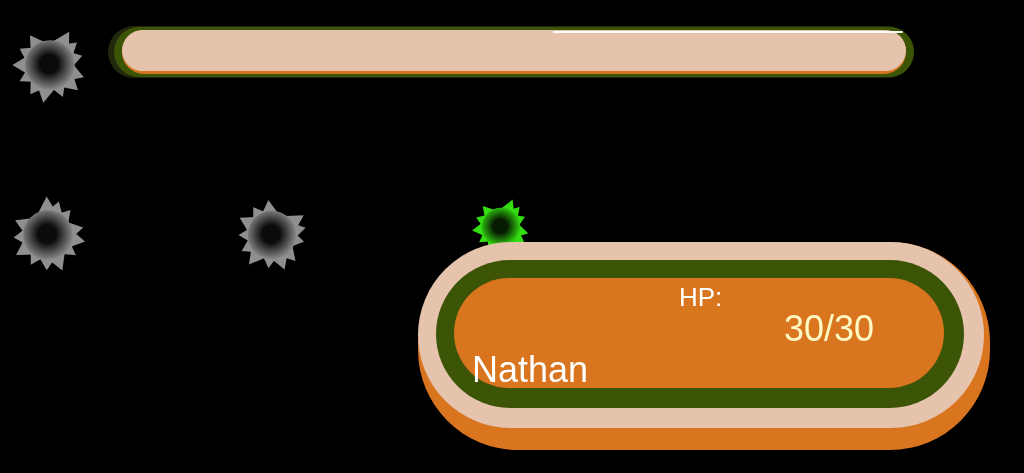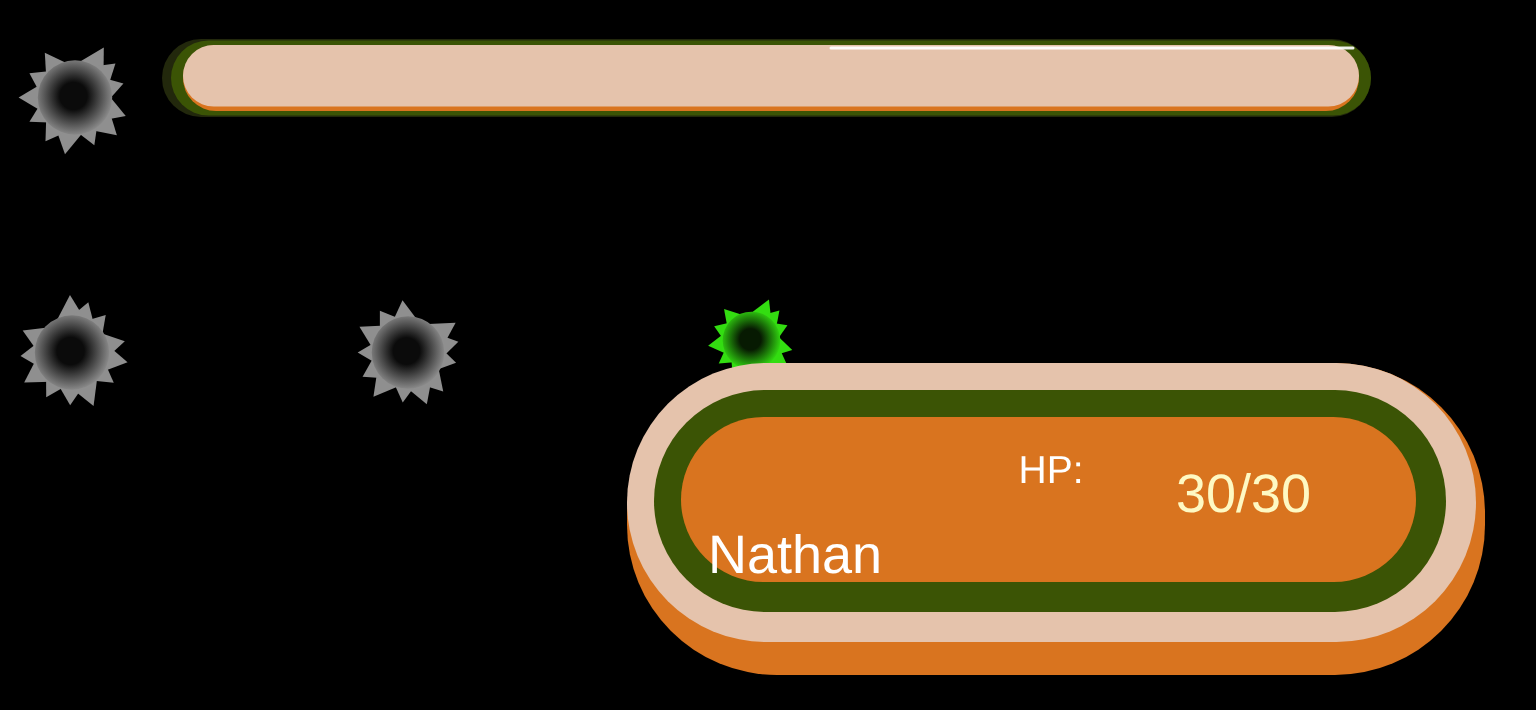--- a/index.html
+++ b/index.html
@@ -107,21 +107,21 @@
   .status-dialog .content {
     position: absolute;
     left: 36px;
     top: 36px;
     right: 46px;
     bottom: 62px;
   }
   .hp-label {
     position: absolute;
     left: 225px;
-    top: 20px;
+    top: 4px;
     color: #ffffff;
     font-size: 26px;
     letter-spacing: 0px;
     white-space: nowrap;
   }
   .char-name {
     position: absolute;
     left: 18px;
     top: 30px;
     color: #ffffff;

